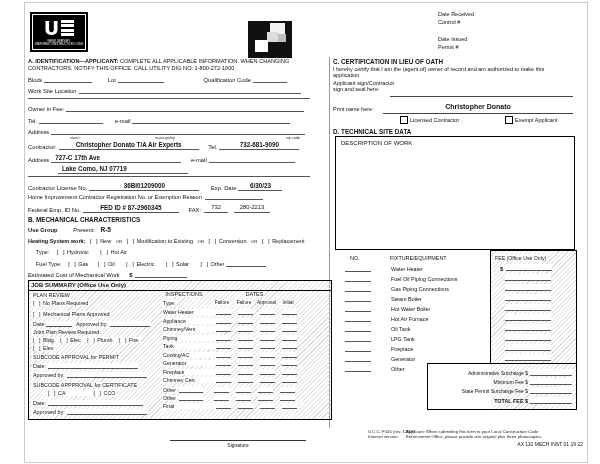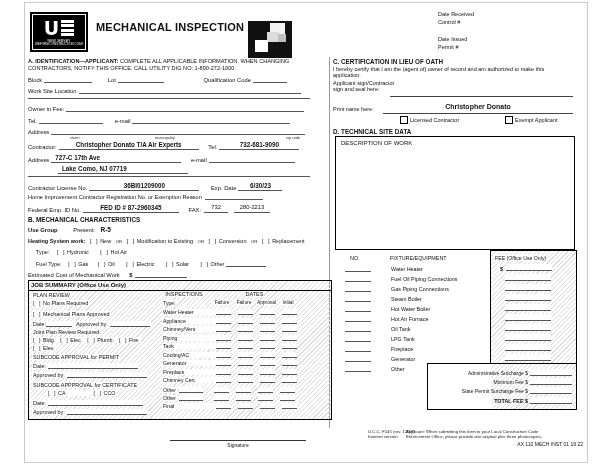--- a/index.html
+++ b/index.html
@@ -74,21 +74,20 @@
             <i></i>
             <i></i>
             <i></i>
           </span>
         </div>
       <div class="logo-nj">NEW JERSEY</div>
       <div class="logo-sub">UNIFORM CONSTRUCTION CODE</div>
     </div>
   </div>
   <div class="abs" style="left:96px;top:21px">
-    <div class="main-title">MECHANICAL INSPECTION</div>
   </div>
   <div class="abs duct" style="left:248px;top:21px">
     <i class="d1"></i>
       <i class="d2"></i>
       <i class="d4"></i>
       <i class="d3"></i>
   </div>
   <div class="abs" style="left:438px;top:11px;font-size:5.5px">Date Received</div>
   <div class="abs" style="left:438px;top:19px;font-size:5.5px">Control #</div>
   <div class="abs" style="left:438px;top:36px;font-size:5.5px">Date Issued</div>

